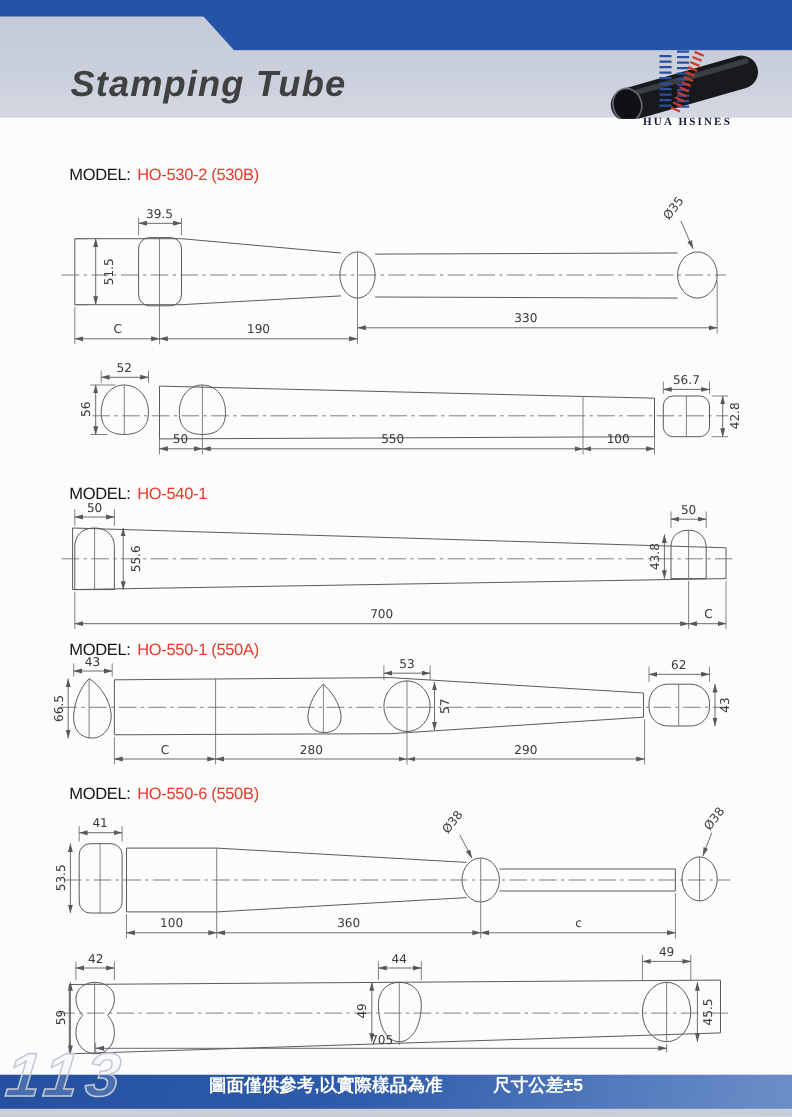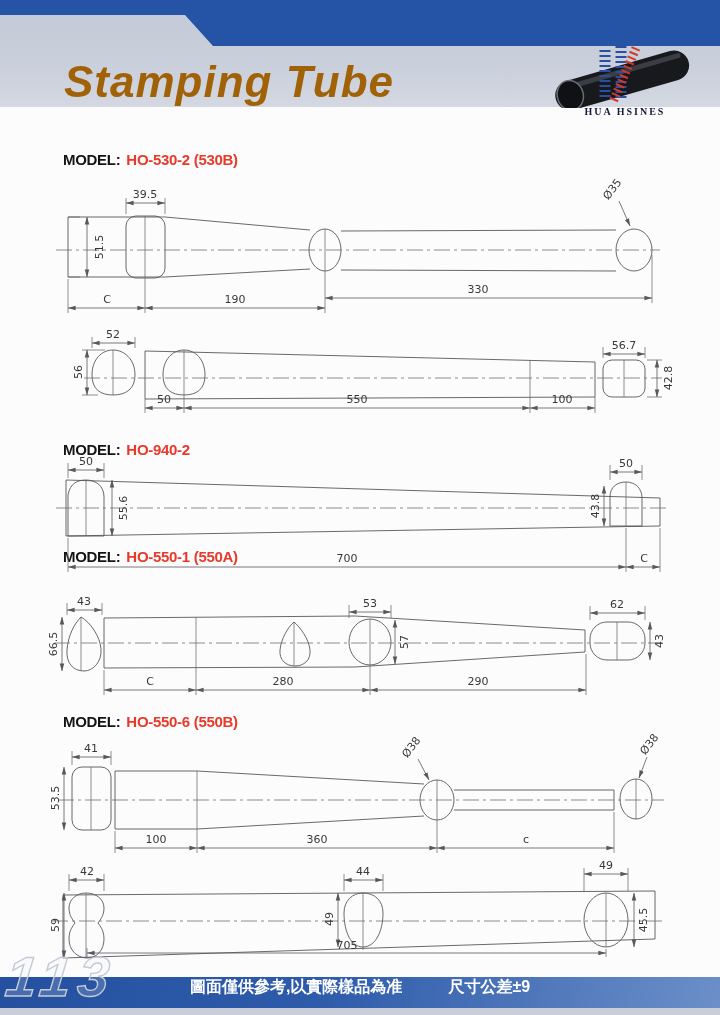--- a/index.html
+++ b/index.html
@@ -3,28 +3,28 @@
 <meta charset="utf-8">
 <style>
   html,body{margin:0;padding:0;background:#e8e8e8;}
   #page{position:relative;width:720px;height:1015px;background:#fcfcfd;overflow:hidden;
         font-family:"Liberation Sans",sans-serif;}
   
   .gray-band{position:absolute;left:0;top:0;width:720px;height:107px;
              background:linear-gradient(180deg,#c3c9d6 0%,#c9cfdb 60%,#d3d8e2 100%);}
   .blue-band{position:absolute;left:0;top:0;width:720px;height:46px;background:#2554a6;
              clip-path:polygon(0 0,720px 0,720px 46px,213px 46px,185px 15px,0 15px);}
-  .page-title{position:absolute;left:64px;top:57px;font-size:44px;font-weight:bold;
-              font-style:italic;color:#a16207;letter-spacing:1px;}
+  .page-title{position:absolute;left:64px;top:57px;font-size:33px;font-weight:bold;
+              font-style:italic;color:#404040;letter-spacing:1px;}
   .logo-box{position:absolute;left:535px;top:40px;width:175px;height:68px;}
   .logo-text{position:absolute;left:540px;top:106px;width:170px;text-align:center;
              font-family:"Liberation Serif",serif;font-weight:bold;font-size:10px;
              letter-spacing:2px;color:#151c38;}
   
-  .model-line{position:absolute;left:63px;font-size:15px;font-weight:bold;letter-spacing:-0.3px;}
+  .model-line{position:absolute;left:63px;font-size:15px;font-weight:normal;letter-spacing:-0.3px;}
   .model-line .mk{color:#141414;}
   .model-line .mv{color:#e8392a;margin-left:6px;}
   
   svg.fig{position:absolute;left:0;}
   .ln{fill:none;stroke:#58585a;stroke-width:0.9;}
   .thin{fill:none;stroke:#68686a;stroke-width:0.75;}
   .dl{fill:none;stroke:#58585a;stroke-width:0.8;}
   .cl{fill:none;stroke:#6e6e70;stroke-width:0.8;stroke-dasharray:16 4 3 4;}
   text.dt{font-family:"DejaVu Sans",sans-serif;font-size:11px;fill:#38383a;}
   
@@ -54,22 +54,22 @@
     </g>
     <line x1="70" y1="10" x2="70" y2="60" stroke="#2b4fa0" stroke-width="11" stroke-dasharray="2 3"></line>
     <line x1="86" y1="6" x2="86" y2="58" stroke="#2b4fa0" stroke-width="11" stroke-dasharray="2 3"></line>
     <line x1="101" y1="8" x2="78" y2="62" stroke="#d0392b" stroke-width="9" stroke-dasharray="2 3"></line>
   </svg>
   <div class="logo-text">HUA HSINES</div>
 
   <div class="model-line" style="top:151px">
     <span class="mk">MODEL:</span><span class="mv">HO-530-2 (530B)</span></div>
   <div class="model-line" style="top:441px">
-    <span class="mk">MODEL:</span><span class="mv">HO-940-2</span></div>
-  <div class="model-line" style="top:548px">
+    <span class="mk">MODEL:</span><span class="mv">HO-540-1</span></div>
+  <div class="model-line" style="top:582px">
     <span class="mk">MODEL:</span><span class="mv">HO-550-1 (550A)</span></div>
   <div class="model-line" style="top:713px">
     <span class="mk">MODEL:</span><span class="mv">HO-550-6 (550B)</span></div>
 
   <svg class="fig" style="top:170px" width="720" height="150" viewBox="0 0 720 150">
     <defs>
         <marker id="a1" viewBox="0 0 10 8" markerWidth="10" markerHeight="8" refX="9.5" refY="4" orient="auto-start-reverse">
           <path d="M10,4 L0,1.2 L0,6.8 Z" fill="#58585a"></path>
         </marker>
       </defs>
@@ -276,17 +276,17 @@
       <line class="dl" x1="634" y1="35" x2="634" y2="89" marker-start="url(#a6)" marker-end="url(#a6)"></line>
       <text class="dt" x="643" y="66" text-anchor="middle" transform="rotate(-90 643 62)">45.5</text>
       <line class="dl" x1="87" y1="95" x2="606" y2="95" marker-start="url(#a6)" marker-end="url(#a6)"></line>
       <text class="dt" x="347" y="91" text-anchor="middle">705</text>
     </g>
   </svg>
 
   <div class="page-num">113</div>
   <div class="footer-band">
     <span>圖面僅供參考,以實際樣品為准</span>
-    <span>尺寸公差±9</span>
+    <span>尺寸公差±5</span>
   </div>
   <div class="bottom-strip"></div>
 
 </div>
 
 </body></html>

